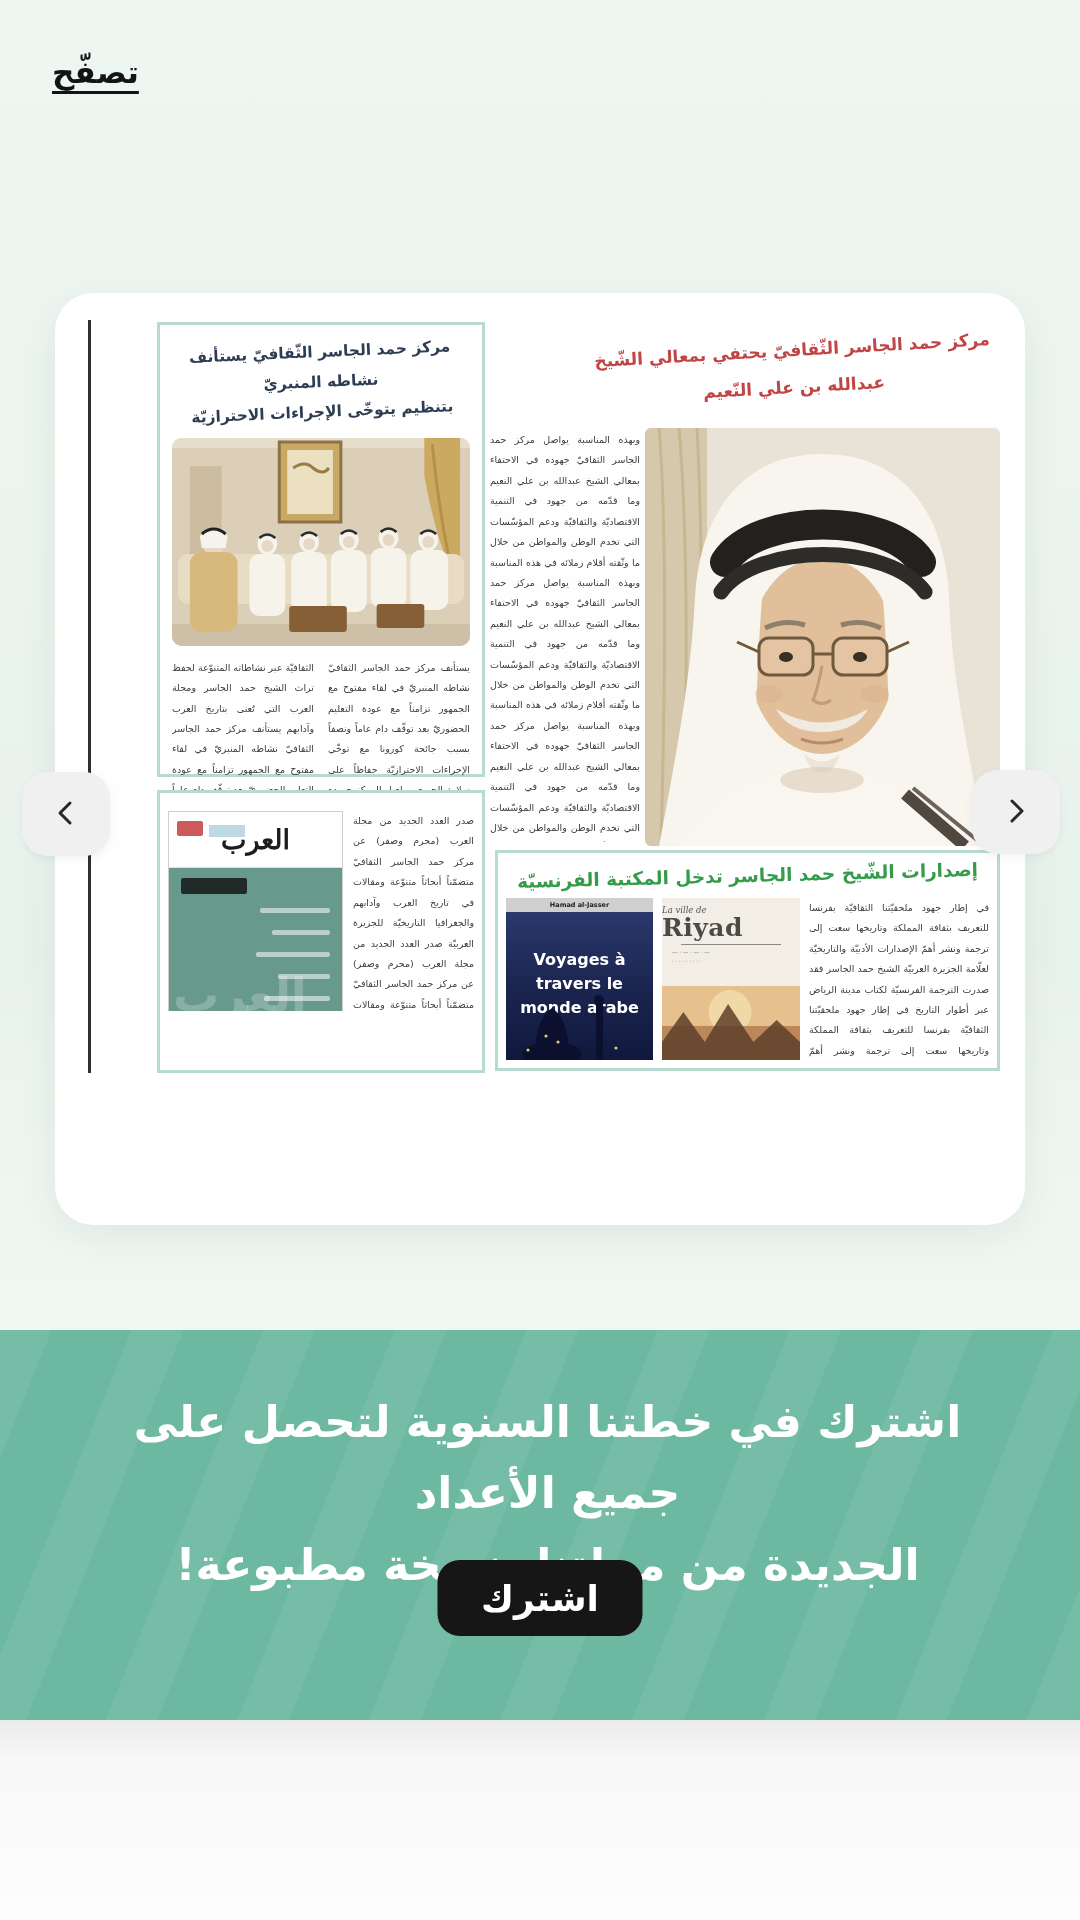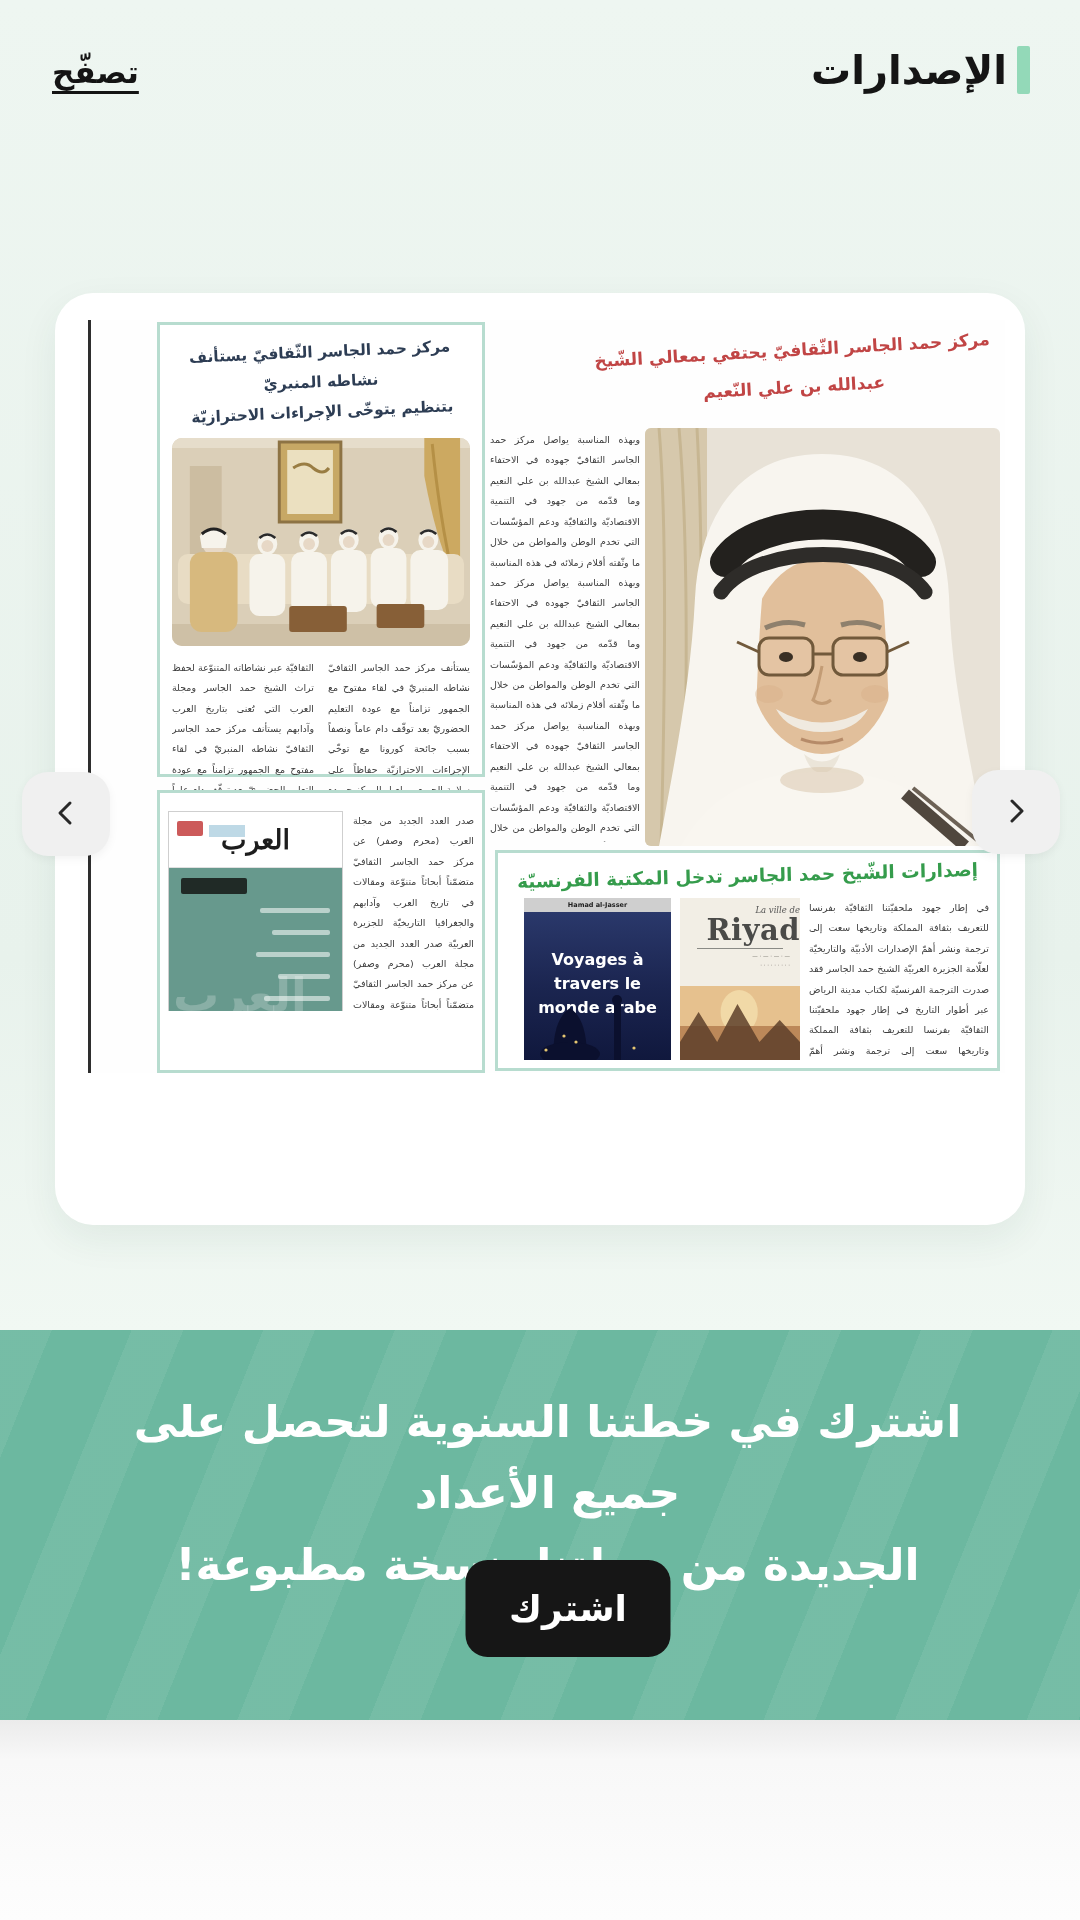--- a/index.html
+++ b/index.html
@@ -55,23 +55,23 @@
   .col-right { position: absolute; left: 402px; top: 110px; width: 150px; height: 412px; overflow: hidden; }
   .portrait { position: absolute; left: 557px; top: 108px; width: 355px; height: 418px; border-radius: 6px; overflow: hidden; }
   .box-french { left: 407px; top: 530px; width: 505px; height: 221px; padding: 6px 8px; }
   .green-headline { color: #2f9e47; font-size: 18.5px; font-weight: bold; text-align: center; transform: rotate(-1.5deg); line-height: 1.4; margin: 4px 0 9px; direction: rtl; }
   .b3row { display: flex; direction: rtl; gap: 9px; height: 162px; overflow: hidden; }
   .b3text { width: 180px; flex: none; overflow: hidden; }
   .voyages { width: 147px; flex: none; position: relative; background: linear-gradient(180deg,#2c3c74 0%,#1a2554 55%,#0f1840 100%); overflow: hidden; }
   .v-band { background: #cfcfcf; color: #222; font-size: 6.5px; font-weight: bold; text-align: center; padding: 3px 0; }
   .v-title { color: #fff; font-size: 16px; font-weight: bold; text-align: center; margin-top: 36px; line-height: 1.5; padding: 0 6px; }
   .v-mosque { position: absolute; bottom: 0; left: 0; }
-  .riyad { width: 120px; flex: none; position: relative; background: #f2eee4; text-align: right; overflow: hidden; }
+  .riyad { width: 138px; flex: none; position: relative; background: #f2eee4; text-align: left; overflow: hidden; }
   .r-top { font-size: 8.5px; font-style: italic; color: #555; margin-top: 7px; font-family: "DejaVu Serif","Liberation Serif",serif; }
-  .r-title { font-family: "DejaVu Serif","Liberation Serif",serif; font-size: 29px; font-weight: bold; color: #4a4a48; line-height: 1.05; letter-spacing: .5px; }
+  .r-title { font-family: "DejaVu Serif","Liberation Serif",serif; font-size: 25px; font-weight: bold; color: #4a4a48; line-height: 1.05; letter-spacing: .5px; }
   .r-rule { width: 72%; border-top: 1.5px solid #8a8a85; margin: 3px auto; }
   .r-sub { font-size: 5.5px; color: #77736a; line-height: 1.6; padding: 0 10px; }
   .r-photo { position: absolute; bottom: 0; left: 0; width: 100%; height: 74px; }
   
   .nav-btn {
     position: absolute; width: 88px; height: 84px; border: none; border-radius: 26px; background: #f0f0f0;
     display: flex; align-items: center; justify-content: center; cursor: pointer; box-shadow: 0 3px 10px rgba(0,0,0,.05);
   }
   .nav-prev { left: 22px; top: 772px; }
   .nav-next { right: 20px; top: 770px; }
@@ -80,35 +80,31 @@
     position: relative; width: 1080px; height: 390px; overflow: hidden;
     background-color: #6cb8a0;
     background-image: repeating-linear-gradient(112deg, rgba(255,255,255,.065) 0 48px, rgba(255,255,255,0) 48px 122px);
   }
   .banner-headline {
     position: absolute; top: 56px; left: 15px; right: 0; padding: 0 70px; margin: 0;
     text-align: center; color: #ffffff; font-size: 44px; font-weight: 800; line-height: 1.62; direction: rtl;
   }
   .subscribe-btn {
     position: absolute; top: 230px; left: 50%; transform: translateX(-50%);
-    width: 205px; height: 97px; background: #161616; color: #fff; border: none; border-radius: 22px;
-    font-size: 36px; font-weight: bold; font-family: inherit; cursor: pointer; direction: rtl; margin-left: 28px;
+    width: 205px; height: 76px; background: #161616; color: #fff; border: none; border-radius: 22px;
+    font-size: 36px; font-weight: bold; font-family: inherit; cursor: pointer; direction: rtl;
   }
   
   .footer-space { width: 1080px; height: 200px; background: linear-gradient(180deg, #ebebeb 0%, #f8f8f8 20%, #fdfdfd 100%); }
 </style>
 </head>
 <body>
 
 <div class="hero">
 
-  <div class="title-group">
-    <span class="accent-bar"></span>
-    <h1 class="page-title">الإصدارات</h1>
-  </div>
 
   <a class="browse-link">تصفّح</a>
 
   <div class="card">
     <div class="newspaper">
       <div class="spine"></div>
 
       <div class="np-box box-resume">
         <div class="np-h2">
           <span>مركز حمد الجاسر الثّقافيّ يستأنف نشاطه المنبريّ</span><br>

